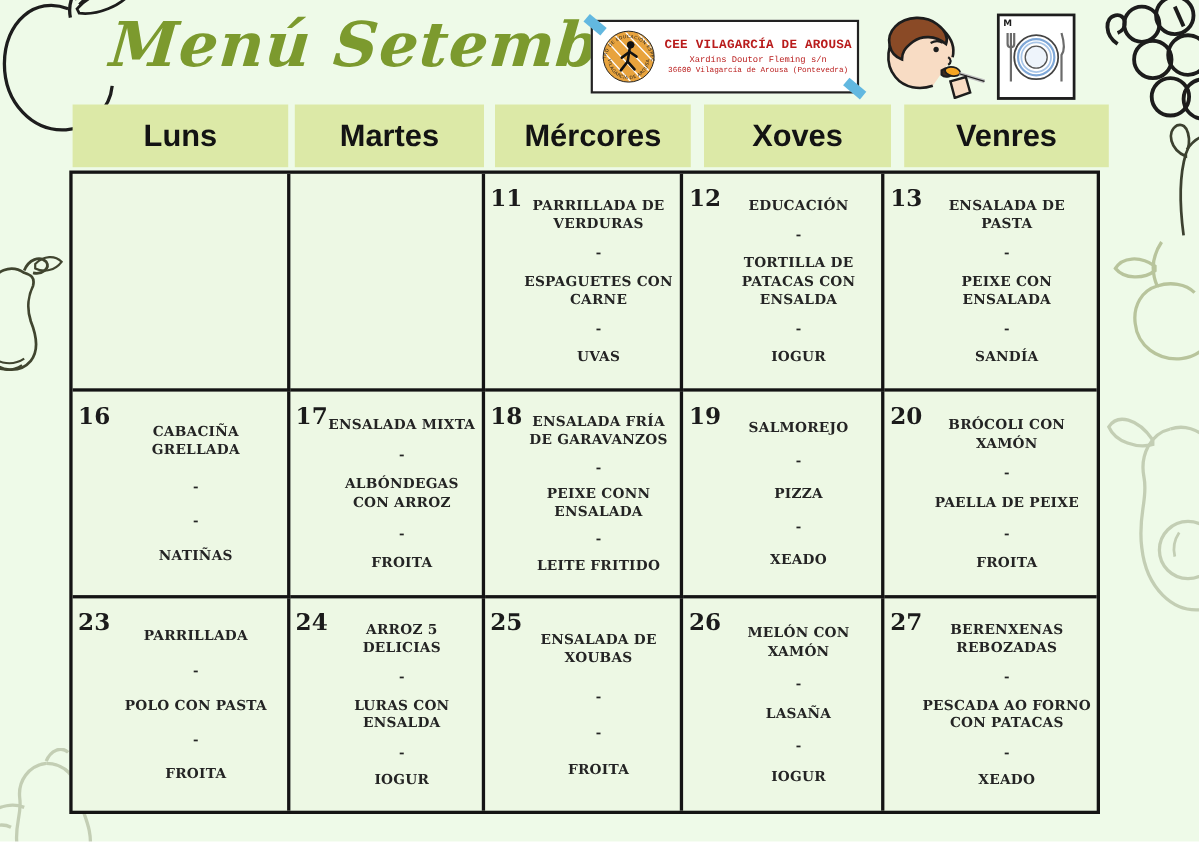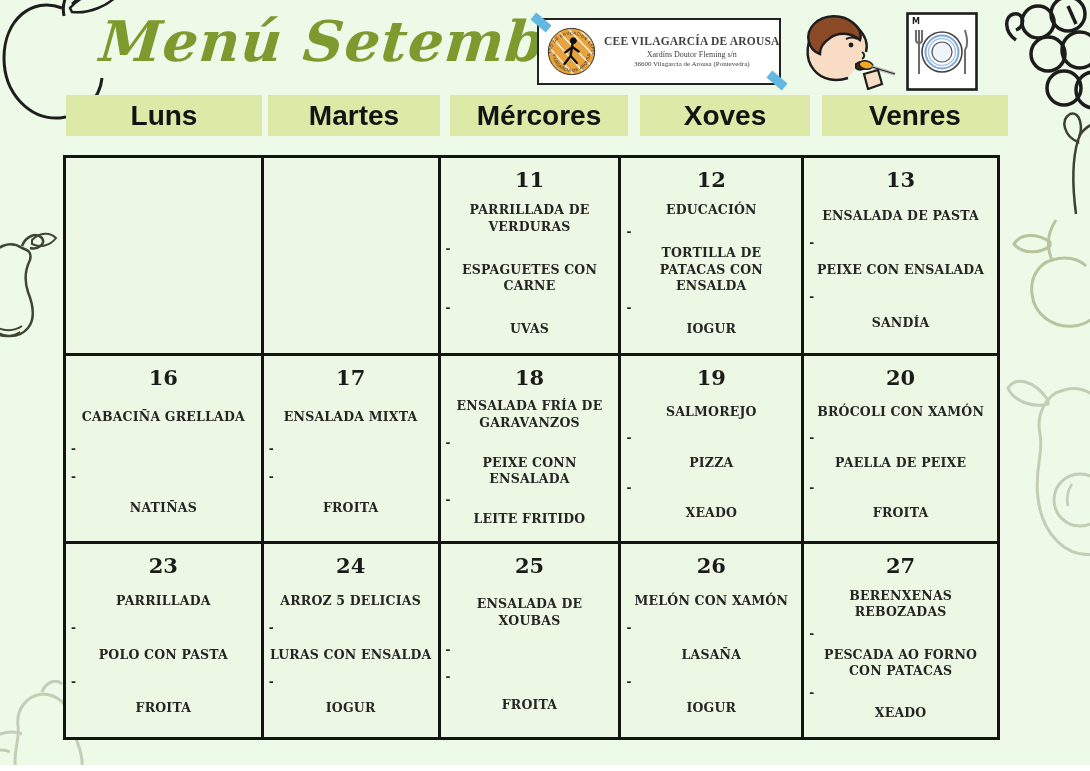--- a/index.html
+++ b/index.html
@@ -13,41 +13,41 @@
          font-style:italic;font-weight:bold;font-size:56px;color:#7c9a2e;
          transform:skewX(-5deg);letter-spacing:1px;white-space:nowrap}
 
   
   .logo-box{position:absolute;left:537px;top:18px;width:244px;height:67px;background:#fff;
             border:2px solid #222;display:flex;align-items:center;gap:4px;padding:3px 5px 3px 4px}
   .tape{position:absolute;background:#62b8e0;width:20px;height:9px}
   .tape.tl{left:-8px;top:-2px;transform:rotate(40deg)}
   .tape.br{right:-8px;bottom:-2px;transform:rotate(40deg)}
   .badge{width:57px;height:57px;flex:none}
-  .logo-text{flex:1;text-align:center;font-family:Liberation Serif, serif;color:#404040;line-height:1.15}
+  .logo-text{flex:1;text-align:center;font-family:Liberation Mono, monospace;color:#b91c1c;line-height:1.15}
   .school-name{font-size:11.5px;font-weight:bold;white-space:nowrap;letter-spacing:.2px}
   .addr1{font-size:8px;margin-top:2px}
   .addr2{font-size:7px}
 
   
-  .day-header{position:absolute;top:95px;height:41px;background:#dce9a7;
+  .day-header{position:absolute;top:95px;height:57px;background:#dce9a7;
               display:flex;align-items:center;justify-content:center;
               font-family:"Liberation Sans",sans-serif;font-weight:700;font-size:28px;color:#131313}
 
   
   .calendar{position:absolute;left:63px;top:155px;width:937px;height:585px;
             border:3px solid #141414;background:#edf8e4;display:grid;
             grid-template-columns:199fr 178fr 182fr 184fr 194fr;
             grid-template-rows:200fr 190fr 195fr}
   .cell{border-right:3px solid #141414;border-bottom:3px solid #141414;
-        display:flex;flex-direction:column;padding:6px 5px 5px;overflow:hidden}
+        display:flex;flex-direction:row;padding:6px 5px 5px;overflow:hidden}
   .cell.last-col{border-right:none}
   .cell.last-row{border-bottom:none}
   .date{text-align:center;font-size:21px;font-weight:bold;color:#1b1b1b;margin-top:3px}
-  .items{flex:1;display:flex;flex-direction:column;justify-content:space-evenly;padding:3px 0}
+  .items{flex:1;display:flex;flex-direction:column;justify-content:space-evenly;align-items:center;padding:3px 0}
   .item{text-align:center;font-size:12.5px;font-weight:bold;line-height:1.35;letter-spacing:.2px}
   .sep{font-size:12px;font-weight:bold;line-height:1}
 
   .bottom-strip{position:absolute;left:0;bottom:0;width:1090px;height:6px;background:#ffffff}
 </style>
 </head>
 <body>
 
 <div class="page">
 
@@ -227,20 +227,21 @@
           <div class="sep">-</div>
           <div class="sep">-</div>
           <div class="item">NATIÑAS</div>
         </div>
       </div>
       <div class="cell">
         <div class="date">17</div>
         <div class="items">
           <div class="item">ENSALADA MIXTA</div>
           <div class="sep">-</div>
+          <div class="item">ALBÓNDEGAS CON ARROZ</div>
           <div class="sep">-</div>
           <div class="item">FROITA</div>
         </div>
       </div>
       <div class="cell">
         <div class="date">18</div>
         <div class="items">
           <div class="item">ENSALADA FRÍA DE GARAVANZOS</div>
           <div class="sep">-</div>
           <div class="item">PEIXE CONN ENSALADA</div>

